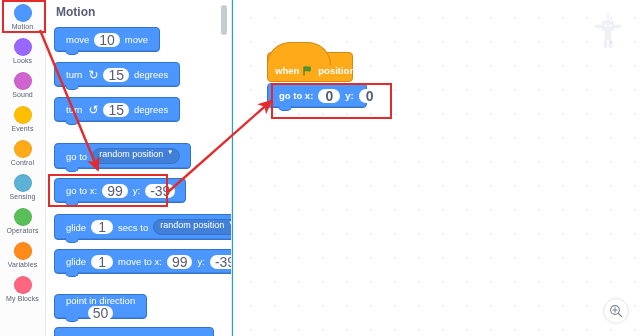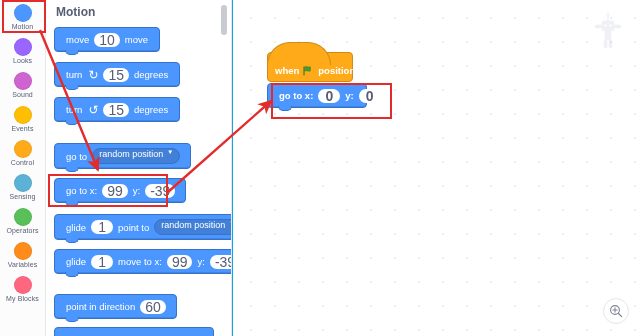--- a/index.html
+++ b/index.html
@@ -256,41 +256,41 @@
       <span class="lbl">go to x:</span>
       <span class="oval">99</span>
       <span class="lbl">y:</span>
       <span class="oval">-39</span>
     </div>
 
     <div class="blk motion" style="left:8px; top:214px; height:26px;">
       <span class="notch-bot"></span>
       <span class="lbl">glide</span>
       <span class="oval">1</span>
-      <span class="lbl">point to</span>
+      <span class="lbl">secs to</span>
       <span class="dropdown">
         <span>random position</span>
         <span class="caret">▼</span>
       </span>
     </div>
 
     <div class="blk motion" style="left:8px; top:249px;">
       <span class="notch-bot"></span>
       <span class="lbl">glide</span>
       <span class="oval">1</span>
       <span class="lbl">move to x:</span>
       <span class="oval">99</span>
       <span class="lbl">y:</span>
       <span class="oval">-39</span>
     </div>
 
-    <div class="blk motion" style="left:8px; top:294px;">
+    <div class="blk motion" style="left:8px; top:294px;flex-direction:column;">
       <span class="notch-bot"></span>
       <span class="lbl">point in direction</span>
-      <span class="oval">60</span>
+      <span class="oval">50</span>
     </div>
 
     <div class="blk motion" style="left:8px; top:327px; width:160px;"></div>
 
     <div id="palette-scrollbar"></div>
   </div>
 
   <div id="canvas">
 
     <svg id="watermark-sprite" viewBox="0 0 34 40">

